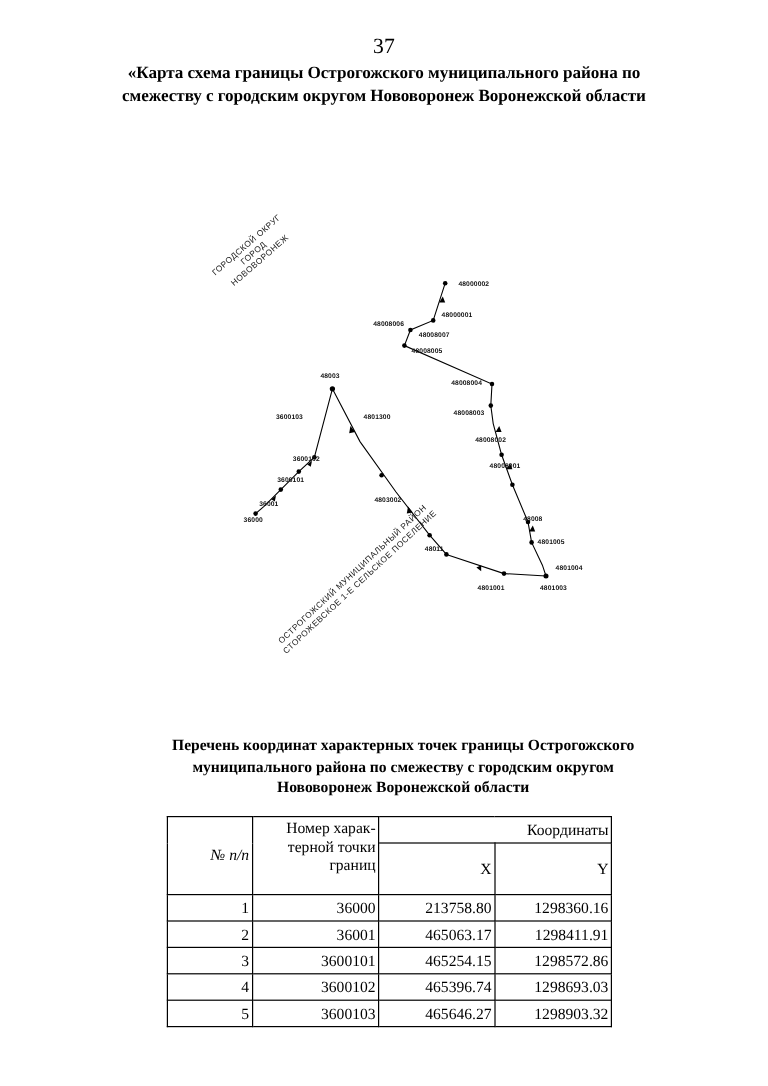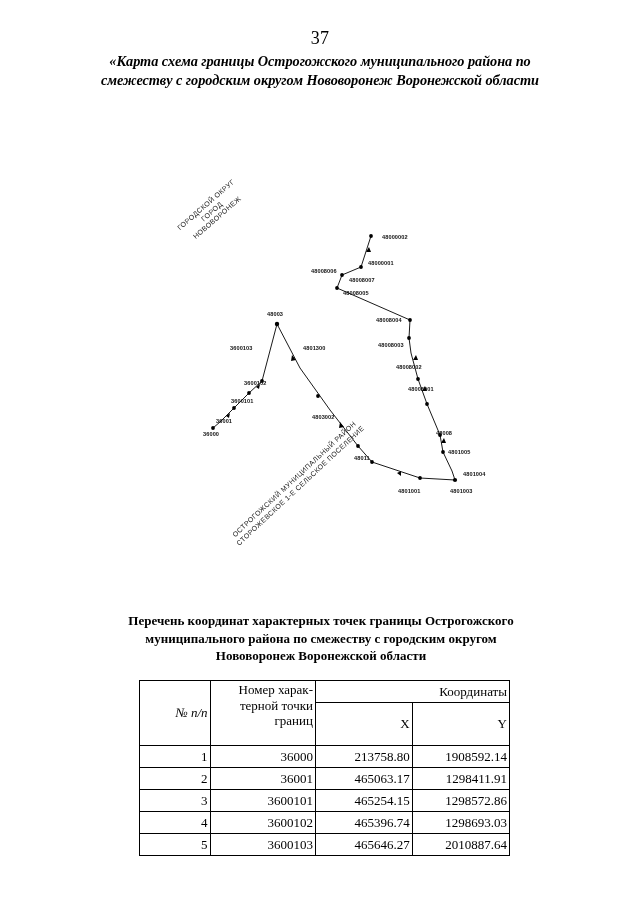--- a/index.html
+++ b/index.html
@@ -31,21 +31,20 @@
   #doc-title {
     position: absolute;
     top: 52px;
     left: 78px;
     width: 484px;
     text-align: center;
     font-size: 14.3px;
     font-weight: bold;
     line-height: 19px;
     letter-spacing: -0.05px;
-    font-style: italic;
   }
 
   
   #map-figure {
     position: absolute;
     top: 190px;
     left: 0;
     width: 640px;
     height: 390px;
   }
@@ -83,21 +82,21 @@
     left: 229px;
     top: 345px;
     transform: rotate(-43deg);
     transform-origin: left top;
   }
 
   
   #table-title {
     position: absolute;
     top: 612px;
-    left: 105px;
+    left: 120px;
     width: 432px;
     text-align: center;
     font-size: 13px;
     font-weight: bold;
     line-height: 17.5px;
   }
 
   
   #coord-table-wrap {
     position: absolute;
@@ -239,21 +238,21 @@
       <tr>
         <th class="col-x head-xy">X</th>
         <th class="col-y head-xy">Y</th>
       </tr>
     </thead>
     <tbody>
       <tr>
         <td class="cell-num">1</td>
         <td class="cell-point">36000</td>
         <td class="cell-x">213758.80</td>
-        <td class="cell-y">1908592.14</td>
+        <td class="cell-y">1298360.16</td>
       </tr>
       <tr>
         <td class="cell-num">2</td>
         <td class="cell-point">36001</td>
         <td class="cell-x">465063.17</td>
         <td class="cell-y">1298411.91</td>
       </tr>
       <tr>
         <td class="cell-num">3</td>
         <td class="cell-point">3600101</td>
@@ -263,17 +262,17 @@
       <tr>
         <td class="cell-num">4</td>
         <td class="cell-point">3600102</td>
         <td class="cell-x">465396.74</td>
         <td class="cell-y">1298693.03</td>
       </tr>
       <tr>
         <td class="cell-num">5</td>
         <td class="cell-point">3600103</td>
         <td class="cell-x">465646.27</td>
-        <td class="cell-y">2010887.64</td>
+        <td class="cell-y">1298903.32</td>
       </tr>
     </tbody>
   </table>
 </div>
 
 </body></html>

